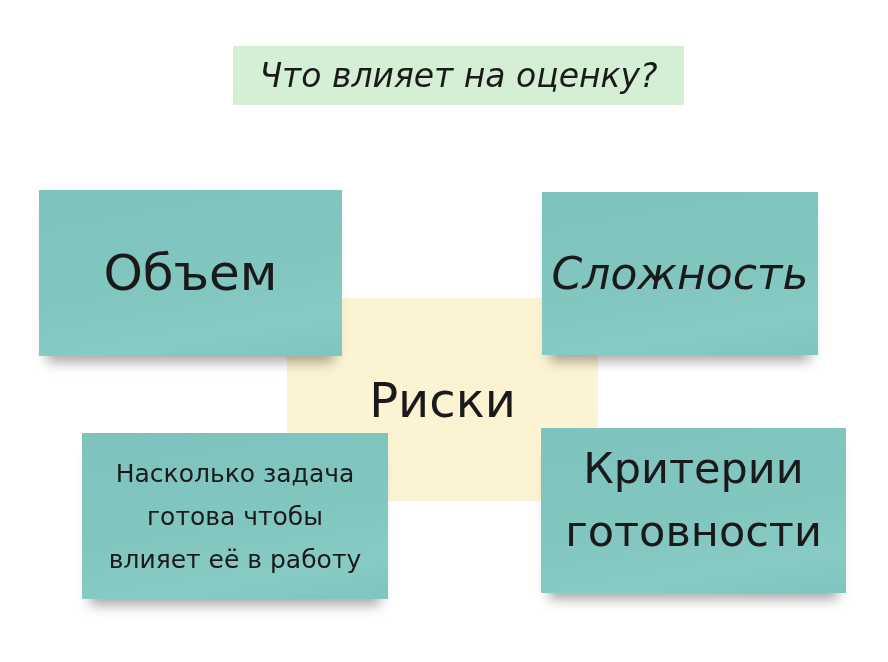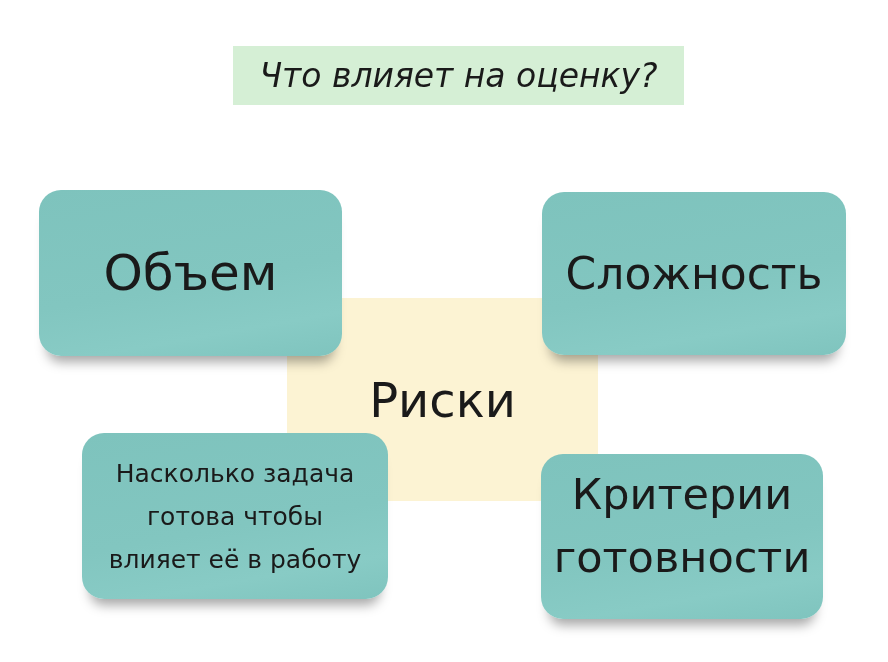--- a/index.html
+++ b/index.html
@@ -7,34 +7,34 @@
       width: 888px; height: 662px; background: #ffffff; position: relative; overflow: hidden;
       font-family: "DejaVu Sans", "Liberation Sans", sans-serif; color: #1a1a1a;
     }
     .title {
       position: absolute; left: 233px; top: 46px; width: 451px; height: 59px;
       background: #d5efd5; font-size: 33px; line-height: 59px; text-align: center;
       white-space: nowrap; letter-spacing: 0px; font-style: italic;
     }
     .note {
       position: absolute; display: flex; align-items: center; justify-content: center;
-      text-align: center; box-sizing: border-box; border-radius: 22px;
+      text-align: center; box-sizing: border-box;
     }
     .yellow {
       left: 287px; top: 298px; width: 311px; height: 203px; background: #fcf3d3;
       font-size: 48px;
     }
     .teal {
       background: linear-gradient(170deg, #7ec3bd 0%, #82c6c0 55%, #88cbc5 80%, #7fc4be 100%);
       box-shadow: 0 14px 12px -8px rgba(0,0,0,0.35);
     }
     .n1 { left: 39px; top: 190px; width: 303px; height: 166px; font-size: 50px; }
-    .n2 { left: 542px; top: 192px; width: 304px; height: 163px; font-size: 44px; }
+    .n2 { left: 542px; top: 192px; width: 276px; height: 163px; font-size: 44px; font-style: italic; }
     .n3 { left: 38px; top: 433px; width: 306px; height: 166px; font-size: 25px; line-height: 43px; padding: 0 6px; margin-left: 44px; }
-    .n4 { left: 541px; top: 454px; width: 282px; height: 165px; font-size: 43px; line-height: 63px; padding-bottom: 22px; }
+    .n4 { left: 541px; top: 428px; width: 305px; height: 165px; font-size: 43px; line-height: 63px; padding-bottom: 22px; }
     .txt { display: block; }
   </style>
 </head>
 <body>
 
 <div class="title">Что влияет на оценку?</div>
 
 <div class="note yellow">
   <span class="txt">Риски</span>
 </div>

